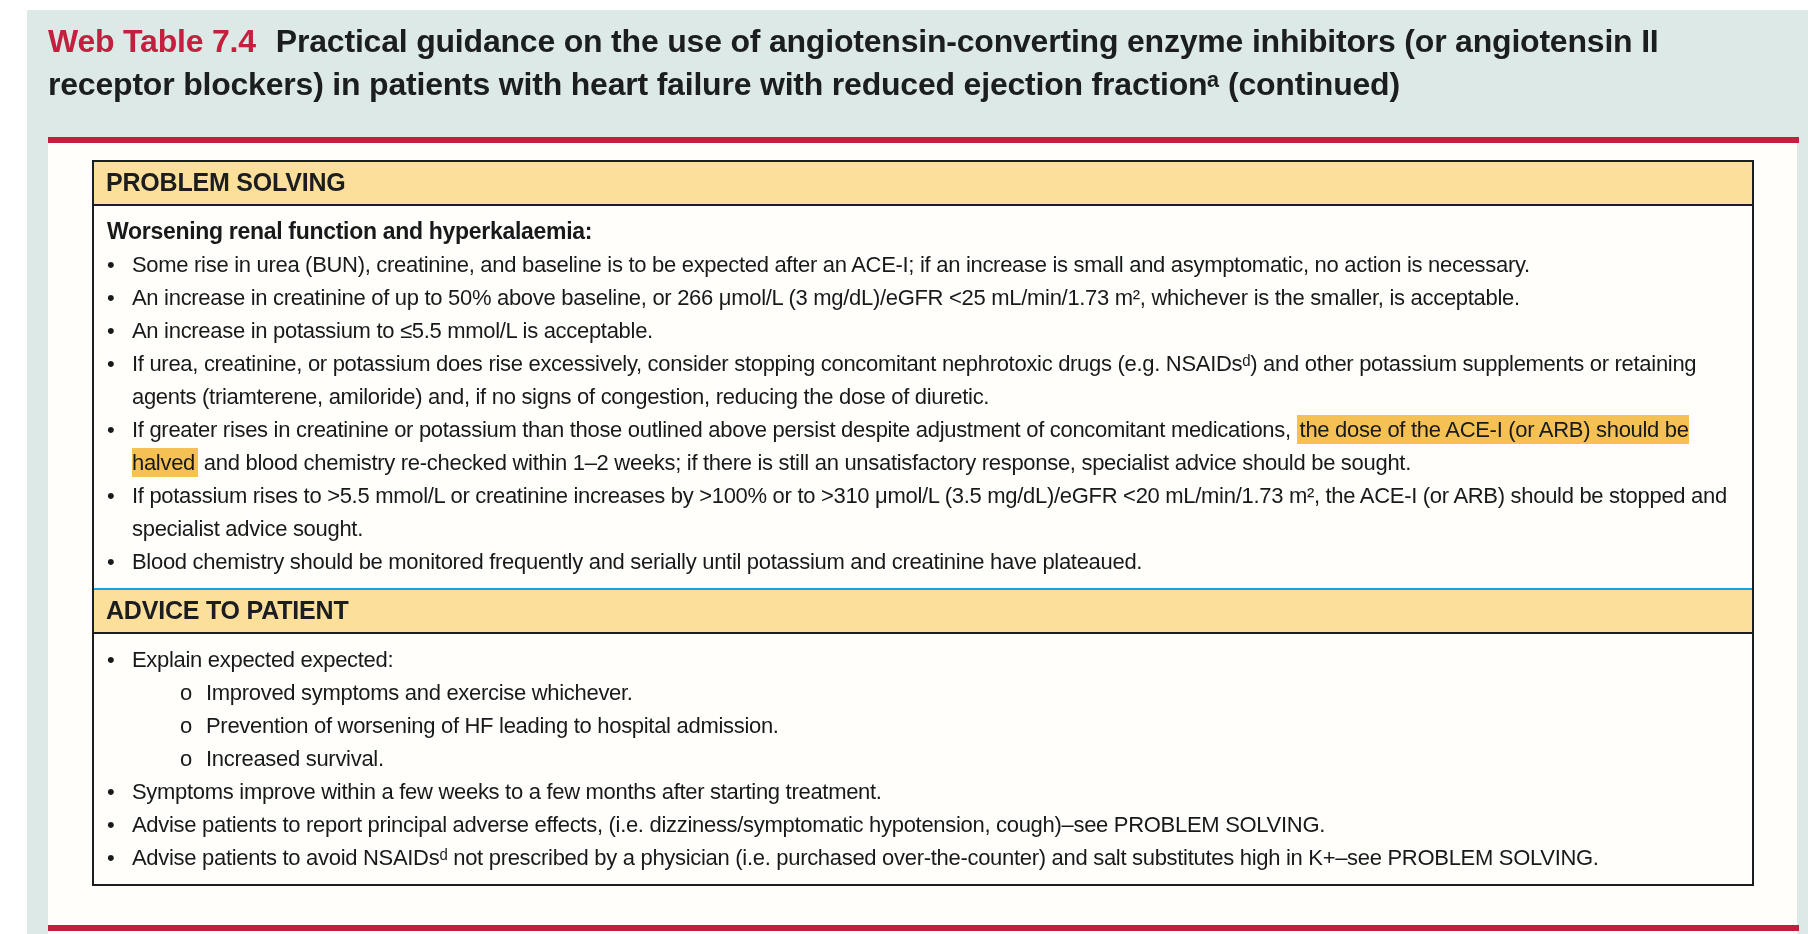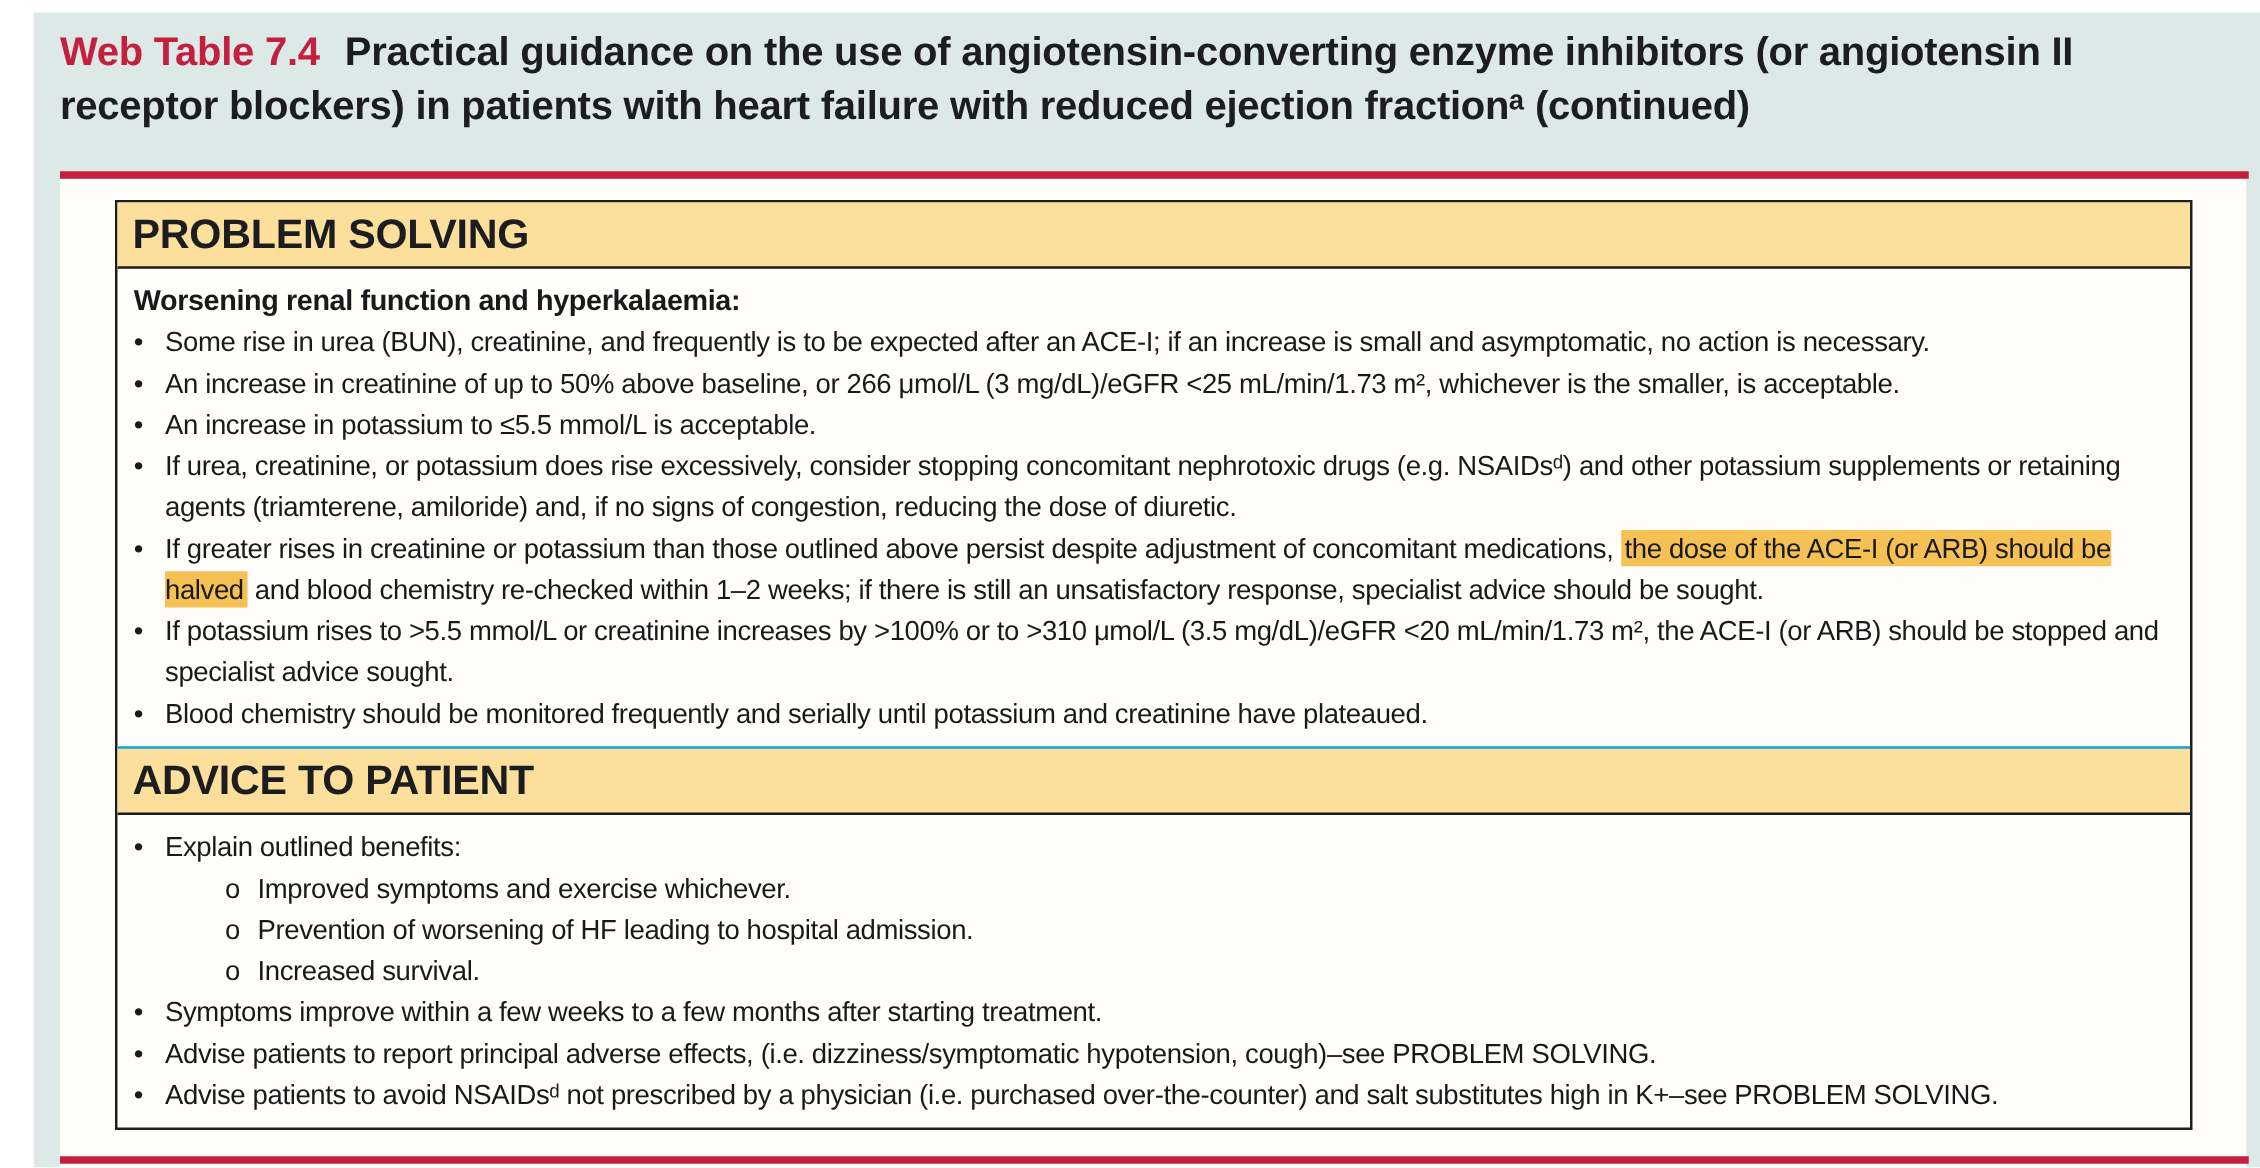--- a/index.html
+++ b/index.html
@@ -17,21 +17,21 @@
     position:absolute;left:48px;top:20px;width:1736px;
     font-weight:bold;font-size:32px;line-height:43px;letter-spacing:-0.2px;color:#1b1d20;
   }
   .title-label{color:#c3203f;margin-right:20px;}
   .guide-table{
     position:absolute;left:92px;top:160px;width:1662px;box-sizing:border-box;
     border:2px solid #1c1e21;background:#fffefa;
   }
   .sec-header{
     background:#fbdf9a;border-bottom:2px solid #1c1e21;
-    padding:6px 12px 7px;font-weight:bold;font-size:33px;letter-spacing:-0.2px;color:#1b1d20;
+    padding:6px 12px 7px;font-weight:bold;font-size:25px;letter-spacing:-0.2px;color:#1b1d20;
   }
   .sec-header.second{border-top:2px solid #0ea5e9;}
   .sec-body{padding:9px 8px 10px 0;font-size:22px;line-height:33px;letter-spacing:-0.3px;}
   .intro{font-weight:bold;font-size:23px;padding-left:13px;}
   .bullet{position:relative;padding-left:38px;}
   .bullet > .marker{position:absolute;left:13px;top:0;}
   .sub{position:relative;padding-left:112px;}
   .sub > .marker{position:absolute;left:86px;top:0;}
   .hl{background:#f5c155;padding:2px 3px;}
 </style>
@@ -49,21 +49,21 @@
 
 <div class="guide-table">
 
   <div class="sec-header">PROBLEM SOLVING</div>
 
   <div class="sec-body">
     <div class="intro">Worsening renal function and hyperkalaemia:</div>
 
     <div class="bullet">
       <span class="marker">•</span>
-      <span>Some rise in urea (BUN), creatinine, and frequently is to be expected after an ACE-I; if an increase is small and asymptomatic, no action is necessary.</span>
+      <span>Some rise in urea (BUN), creatinine, and baseline is to be expected after an ACE-I; if an increase is small and asymptomatic, no action is necessary.</span>
     </div>
     <div class="bullet">
       <span class="marker">•</span>
       <span>An increase in creatinine of up to 50% above baseline, or 266 μmol/L (3 mg/dL)/eGFR &lt;25 mL/min/1.73 m², whichever is the smaller, is acceptable.</span>
     </div>
     <div class="bullet">
       <span class="marker">•</span>
       <span>An increase in potassium to ≤5.5 mmol/L is acceptable.</span>
     </div>
     <div class="bullet">
@@ -82,21 +82,21 @@
       <span class="marker">•</span>
       <span>Blood chemistry should be monitored frequently and serially until potassium and creatinine have plateaued.</span>
     </div>
   </div>
 
   <div class="sec-header second">ADVICE TO PATIENT</div>
 
   <div class="sec-body">
     <div class="bullet">
       <span class="marker">•</span>
-      <span>Explain outlined benefits:</span>
+      <span>Explain expected expected:</span>
     </div>
     <div class="sub">
       <span class="marker">o</span>
       <span>Improved symptoms and exercise whichever.</span>
     </div>
     <div class="sub">
       <span class="marker">o</span>
       <span>Prevention of worsening of HF leading to hospital admission.</span>
     </div>
     <div class="sub">

